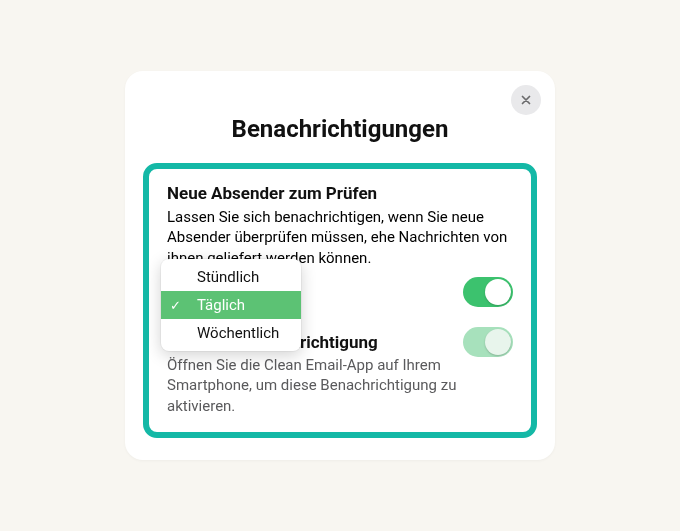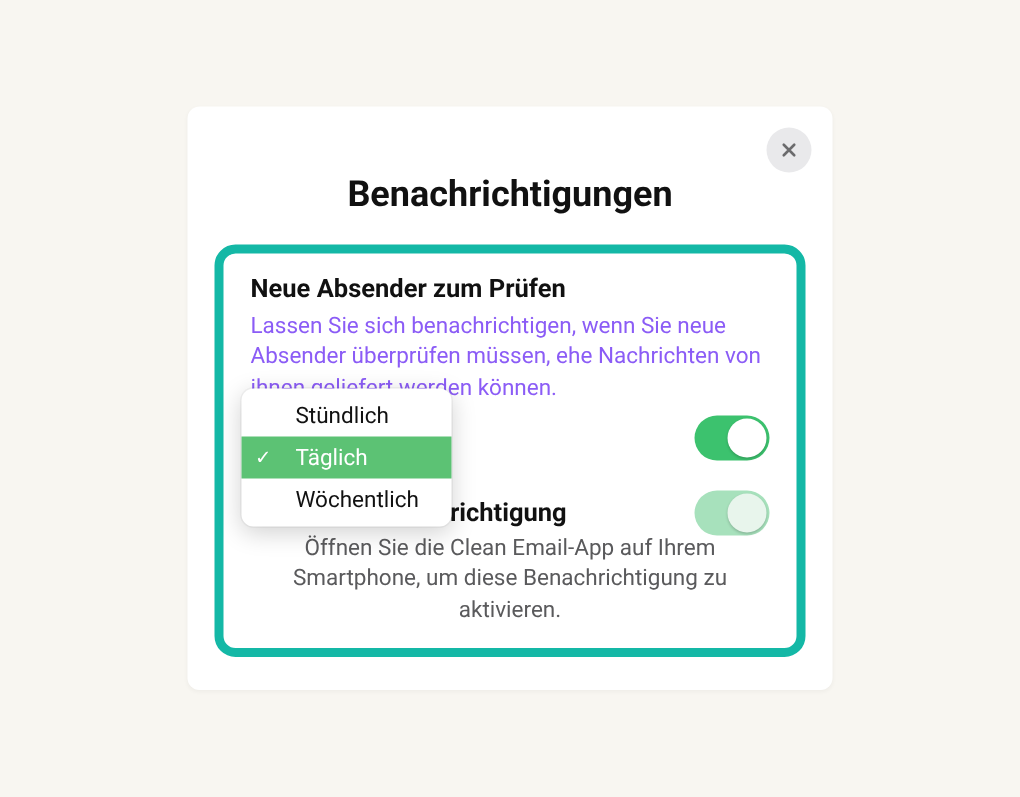--- a/index.html
+++ b/index.html
@@ -8,21 +8,21 @@
     background: #f8f6f1;
     width: 680px;
     height: 531px;
     display: flex;
     align-items: center;
     justify-content: center;
     padding: 20px;
   }
   .modal {
     background: #fff;
-    border-radius: 8px;
+    border-radius: 18px;
     width: 430px;
     padding: 18px 18px 22px 18px;
     position: relative;
     box-shadow: 0 1px 3px rgba(0,0,0,0.04);
   }
   .close-btn {
     position: absolute;
     top: 14px;
     right: 14px;
     width: 30px;
@@ -52,41 +52,40 @@
   }
   .section-title {
     font-size: 17px;
     font-weight: 700;
     color: #111;
     margin-bottom: 4px;
   }
   .section-desc {
     font-size: 15px;
     line-height: 1.35;
-    color: #8b5cf6;
+    color: #000000;
     height: 60px;
     overflow: hidden;
   }
   .row {
     display: flex;
     align-items: center;
     justify-content: space-between;
     padding: 10px 0;
   }
   .row-label {
     font-size: 17px;
     font-weight: 700;
     color: #111;
   }
   .sub-desc {
     font-size: 15px;
     line-height: 1.35;
     color: #5a5a5c;
     margin-top: -4px;
-    text-align: center;
   }
   .toggle {
     width: 50px;
     height: 30px;
     border-radius: 15px;
     position: relative;
     cursor: pointer;
     flex-shrink: 0;
   }
   .toggle.on { background: #3cc26e; }

